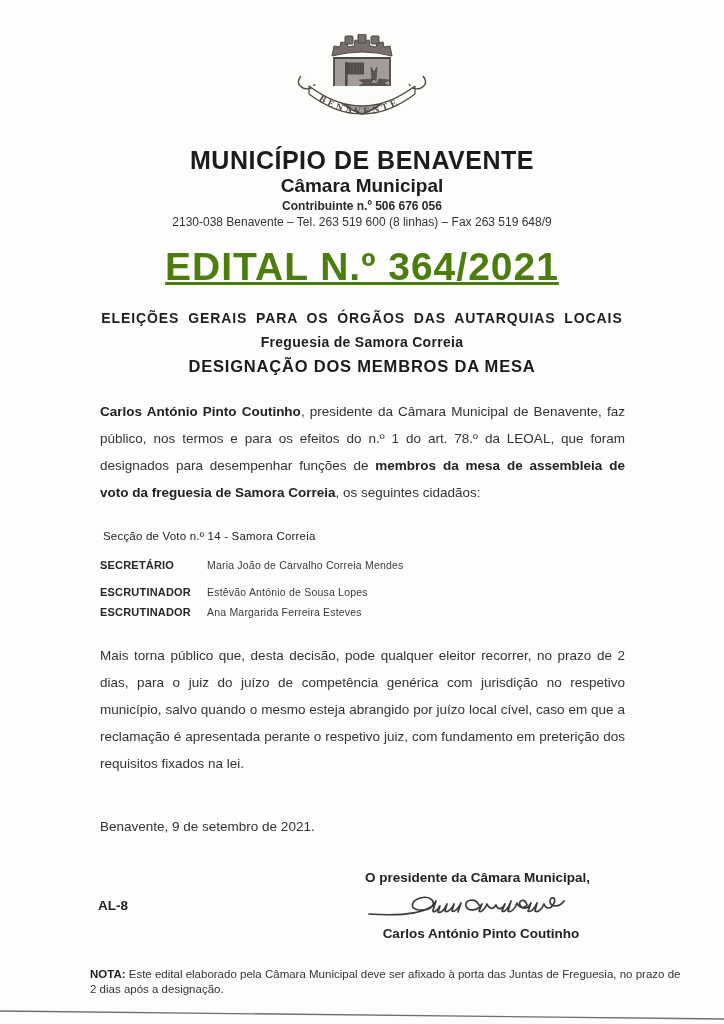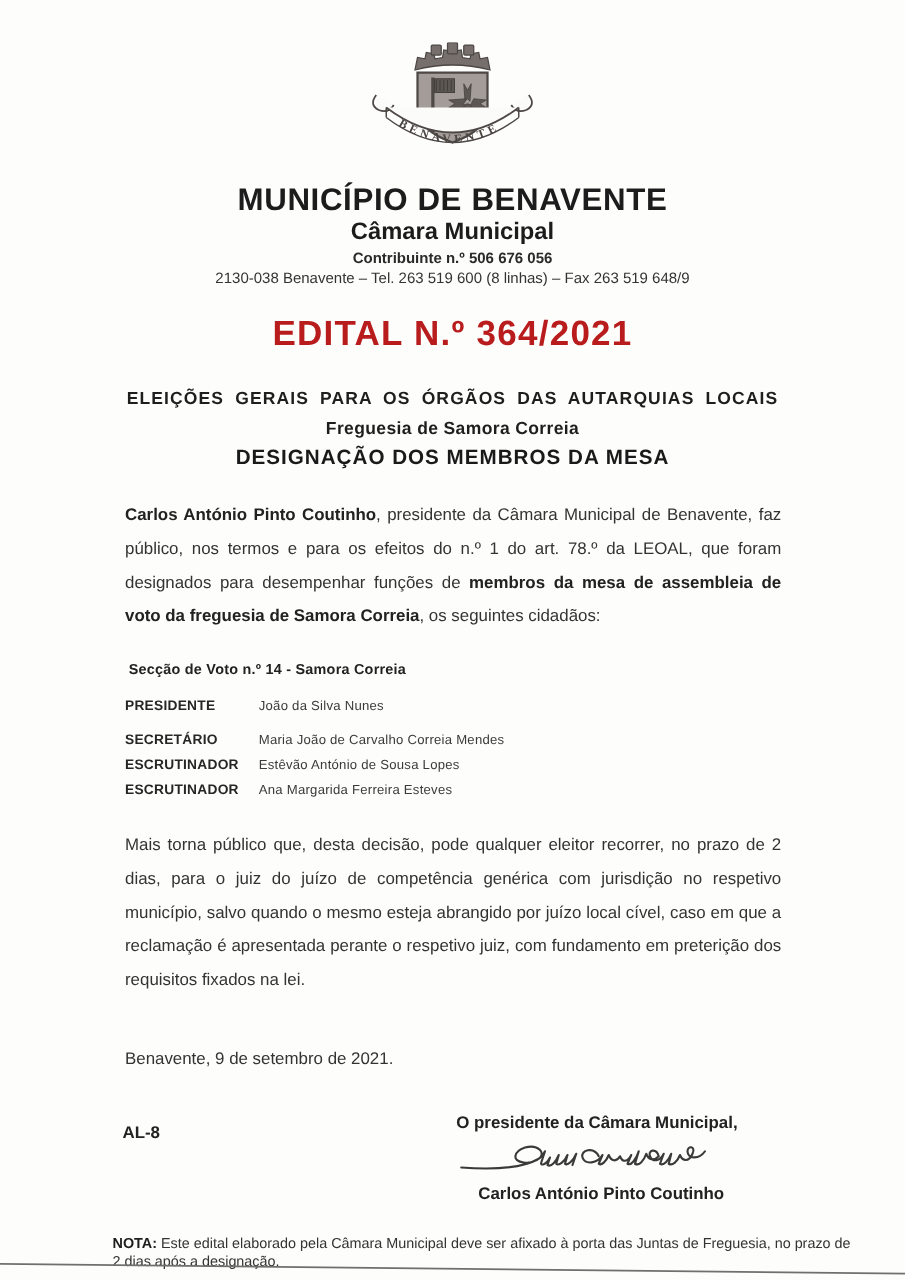--- a/index.html
+++ b/index.html
@@ -14,30 +14,30 @@
   }
   .center{text-align:center;}
   
   .crest-wrap{padding-top:34px;display:flex;justify-content:center;}
   
   .muni{font-size:25px;font-weight:bold;color:#1c1c1c;letter-spacing:.5px;line-height:28px;margin-top:20px;}
   .dept{font-size:19px;font-weight:bold;color:#1c1c1c;line-height:23px;}
   .tax{font-size:12px;font-weight:bold;color:#2a2a2a;line-height:15px;margin-top:2px;}
   .addr{font-size:12px;color:#333;line-height:15px;margin-top:1px;}
   
-  .edital{font-size:28px;font-weight:900;color:#b91c1c;letter-spacing:1px;line-height:46px;margin-top:14px;}
+  .edital{font-size:39px;font-weight:900;color:#4d7c0f;letter-spacing:1px;line-height:46px;margin-top:14px;text-decoration:underline;}
   .sub1{font-size:14px;font-weight:bold;color:#1e1e1e;letter-spacing:.9px;word-spacing:4px;margin-top:19px;line-height:18px;}
   .sub2{font-size:14px;font-weight:bold;color:#1e1e1e;letter-spacing:.3px;margin-top:6px;line-height:18px;}
   .mesa{font-size:16.5px;font-weight:bold;color:#1a1a1a;letter-spacing:.8px;margin-top:5px;line-height:20px;}
   
   .body-block{margin:0 99px 0 100px;}
   .para{font-size:13.5px;line-height:27px;text-align:justify;color:#333;margin:0;}
   .para b{color:#222;}
   .p1{margin-top:22px;}
-  .seccao{font-size:11.5px;font-weight:bold;color:#222;margin:24px 0 0 3px;letter-spacing:.2px;}
+  .seccao{font-size:11.5px;font-weight:normal;color:#222;margin:24px 0 0 3px;letter-spacing:.2px;}
   .members{margin:17px 0 0 0;}
   .member-row{display:flex;align-items:baseline;margin-bottom:10px;}
   .member-row.gap{margin-bottom:8px;}
   .member-row:first-child{margin-bottom:15px;}
   .role{width:107px;font-size:11px;font-weight:bold;color:#262626;letter-spacing:.2px;flex:none;}
   .name{font-size:10.5px;color:#3a3a3a;letter-spacing:.2px;}
   .p2{margin-top:24px;}
   .dateline{font-size:13.5px;color:#333;margin-top:42px;}
   
   .sig-block{margin:36px 0 0 365px;width:232px;}
@@ -105,24 +105,20 @@
   <div class="center sub2">Freguesia de Samora Correia</div>
   <div class="center mesa">DESIGNAÇÃO DOS MEMBROS DA MESA</div>
 
   <div class="body-block">
 
     <p class="para p1"><b>Carlos António Pinto Coutinho</b><span>, presidente da Câmara Municipal de Benavente, faz público, nos termos e para os efeitos do n.º 1 do art. 78.º da LEOAL, que foram designados para desempenhar funções de </span><b>membros da mesa de assembleia de voto da freguesia de Samora Correia</b><span>, os seguintes cidadãos:</span></p>
 
     <div class="seccao">Secção de Voto n.º 14 - Samora Correia</div>
 
     <div class="members">
-      <div class="member-row">
-        <span class="role">PRESIDENTE</span>
-        <span class="name">João da Silva Nunes</span>
-      </div>
       <div class="member-row gap">
         <span class="role">SECRETÁRIO</span>
         <span class="name">Maria João de Carvalho Correia Mendes</span>
       </div>
       <div class="member-row gap">
         <span class="role">ESCRUTINADOR</span>
         <span class="name">Estêvão António de Sousa Lopes</span>
       </div>
       <div class="member-row gap">
         <span class="role">ESCRUTINADOR</span>

